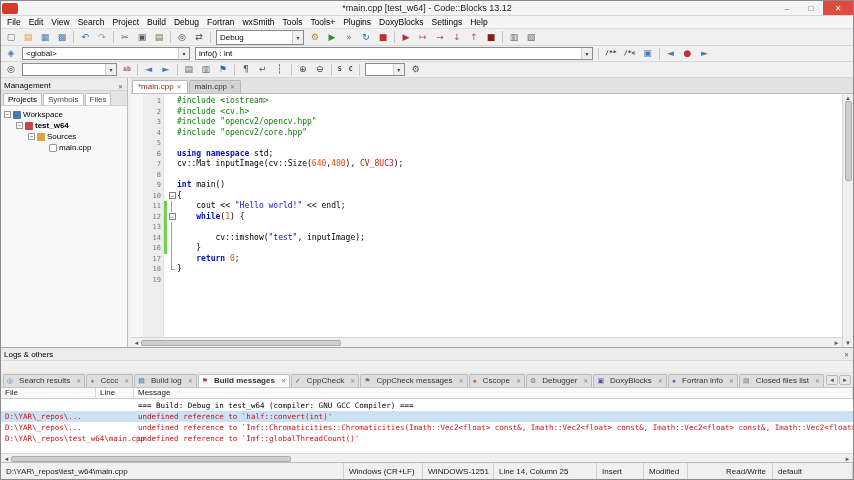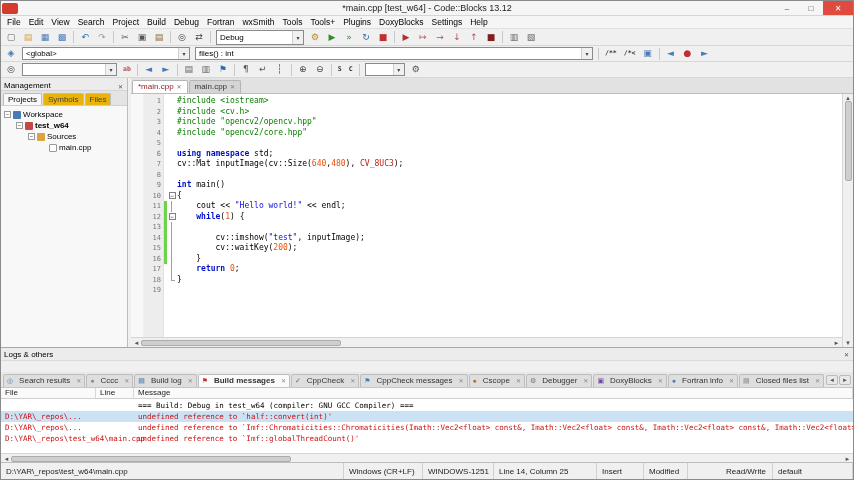--- a/index.html
+++ b/index.html
@@ -29,21 +29,21 @@
 .combo{display:inline-flex;align-items:center;height:13px;background:#fff;border:1px solid #8a8a8a;margin:0 2px;flex:none;}
 .combo.tall{height:15px;}
 .combo-text{flex:1;padding:0 3px;font-size:8px;white-space:nowrap;overflow:hidden;}
 .combo-arrow{width:11px;height:100%;display:flex;align-items:center;justify-content:center;font-size:6px;color:#444;border-left:1px solid #d0d0d0;background:#f0f0f0;}
 
 .main{flex:1;display:flex;min-height:0;}
 .mgmt{width:127px;display:flex;flex-direction:column;border-right:1px solid #bdbdbd;background:#f0f0f0;flex:none;}
 .mgmt-caption{height:13px;display:flex;align-items:flex-end;background:#ececec;border-bottom:1px solid #d5d5d5;padding:0 3px;font-size:8px;flex:none;}
 .panel-close{margin-left:auto;font-size:6px;color:#555;padding:0 1px;}
 .mgmt-tabs{height:15px;display:flex;align-items:flex-end;background:#e4e4e4;padding:1px 2px 0;gap:1px;border-bottom:1px solid #cfcfcf;flex:none;}
-.mgmt-tab{padding:1px 4px;font-size:8px;background:#eab308;border:1px solid #bdbdbd;border-bottom:none;border-radius:2px 2px 0 0;color:#444;white-space:nowrap;}
+.mgmt-tab{padding:1px 4px;font-size:8px;background:#ffffff;border:1px solid #bdbdbd;border-bottom:none;border-radius:2px 2px 0 0;color:#444;white-space:nowrap;}
 .mgmt-tab.active{background:#f8f8f8;color:#000;}
 .tree{flex:1;background:#f8f8f8;padding-top:3px;overflow:hidden;}
 .tree-row{display:flex;align-items:center;height:11px;font-size:8px;gap:2px;white-space:nowrap;}
 .tree-exp{width:7px;height:7px;border:1px solid #9a9a9a;background:#fff;font-size:6px;line-height:5px;text-align:center;color:#333;flex:none;}
 .tree-exp.none{border:none;background:transparent;}
 .tree-icon{width:8px;height:8px;flex:none;border-radius:1px;}
 .ti-workspace{background:#4a7ab5;}
 .ti-project{background:#c84545;}
 .ti-folder{background:#d9a441;}
 .ti-file{background:#fdfdfd;border:1px solid #999;}
@@ -231,21 +231,21 @@
     </div>
   <div class="tbrow r2">
       <span class="tb-btn">
         <span class="tb-glyph" style="color: rgb(74, 122, 181);">◈</span>
       </span>
       <span class="combo" style="width: 168px;">
         <span class="combo-text">&lt;global&gt;</span>
         <span class="combo-arrow">▾</span>
       </span>
       <span class="combo" style="width: 398px;">
-        <span class="combo-text">files() : int</span>
+        <span class="combo-text">info() : int</span>
         <span class="combo-arrow">▾</span>
       </span>
       <span class="tb-sep"></span>
       <span class="tb-btn wide">
         <span class="tb-glyph" style="color: rgb(51, 51, 51);">/**</span>
       </span>
       <span class="tb-btn wide">
         <span class="tb-glyph" style="color: rgb(51, 51, 51);">/*&lt;</span>
       </span>
       <span class="tb-btn">
@@ -470,27 +470,20 @@
                   <span class="ln-change changed"></span>
                   <span class="ln-fold guide"></span>
                   <span class="ln-code"></span>
                 </div>
                 <div class="code-line">
                   <span class="ln-break"></span>
                   <span class="ln-num">14</span>
                   <span class="ln-change changed"></span>
                   <span class="ln-fold guide"></span>
                   <span class="ln-code"><span class="tok-pl">        cv::imshow(</span><span class="tok-str">"test"</span><span class="tok-pl">, inputImage);</span></span>
-                </div>
-                <div class="code-line">
-                  <span class="ln-break"></span>
-                  <span class="ln-num">15</span>
-                  <span class="ln-change changed"></span>
-                  <span class="ln-fold guide"></span>
-                  <span class="ln-code"><span class="tok-pl">        cv::waitKey(</span><span class="tok-num">200</span><span class="tok-pl">);</span></span>
                 </div>
                 <div class="code-line">
                   <span class="ln-break"></span>
                   <span class="ln-num">16</span>
                   <span class="ln-change changed"></span>
                   <span class="ln-fold guide"></span>
                   <span class="ln-code"><span class="tok-pl">    }</span></span>
                 </div>
                 <div class="code-line">
                   <span class="ln-break"></span>

